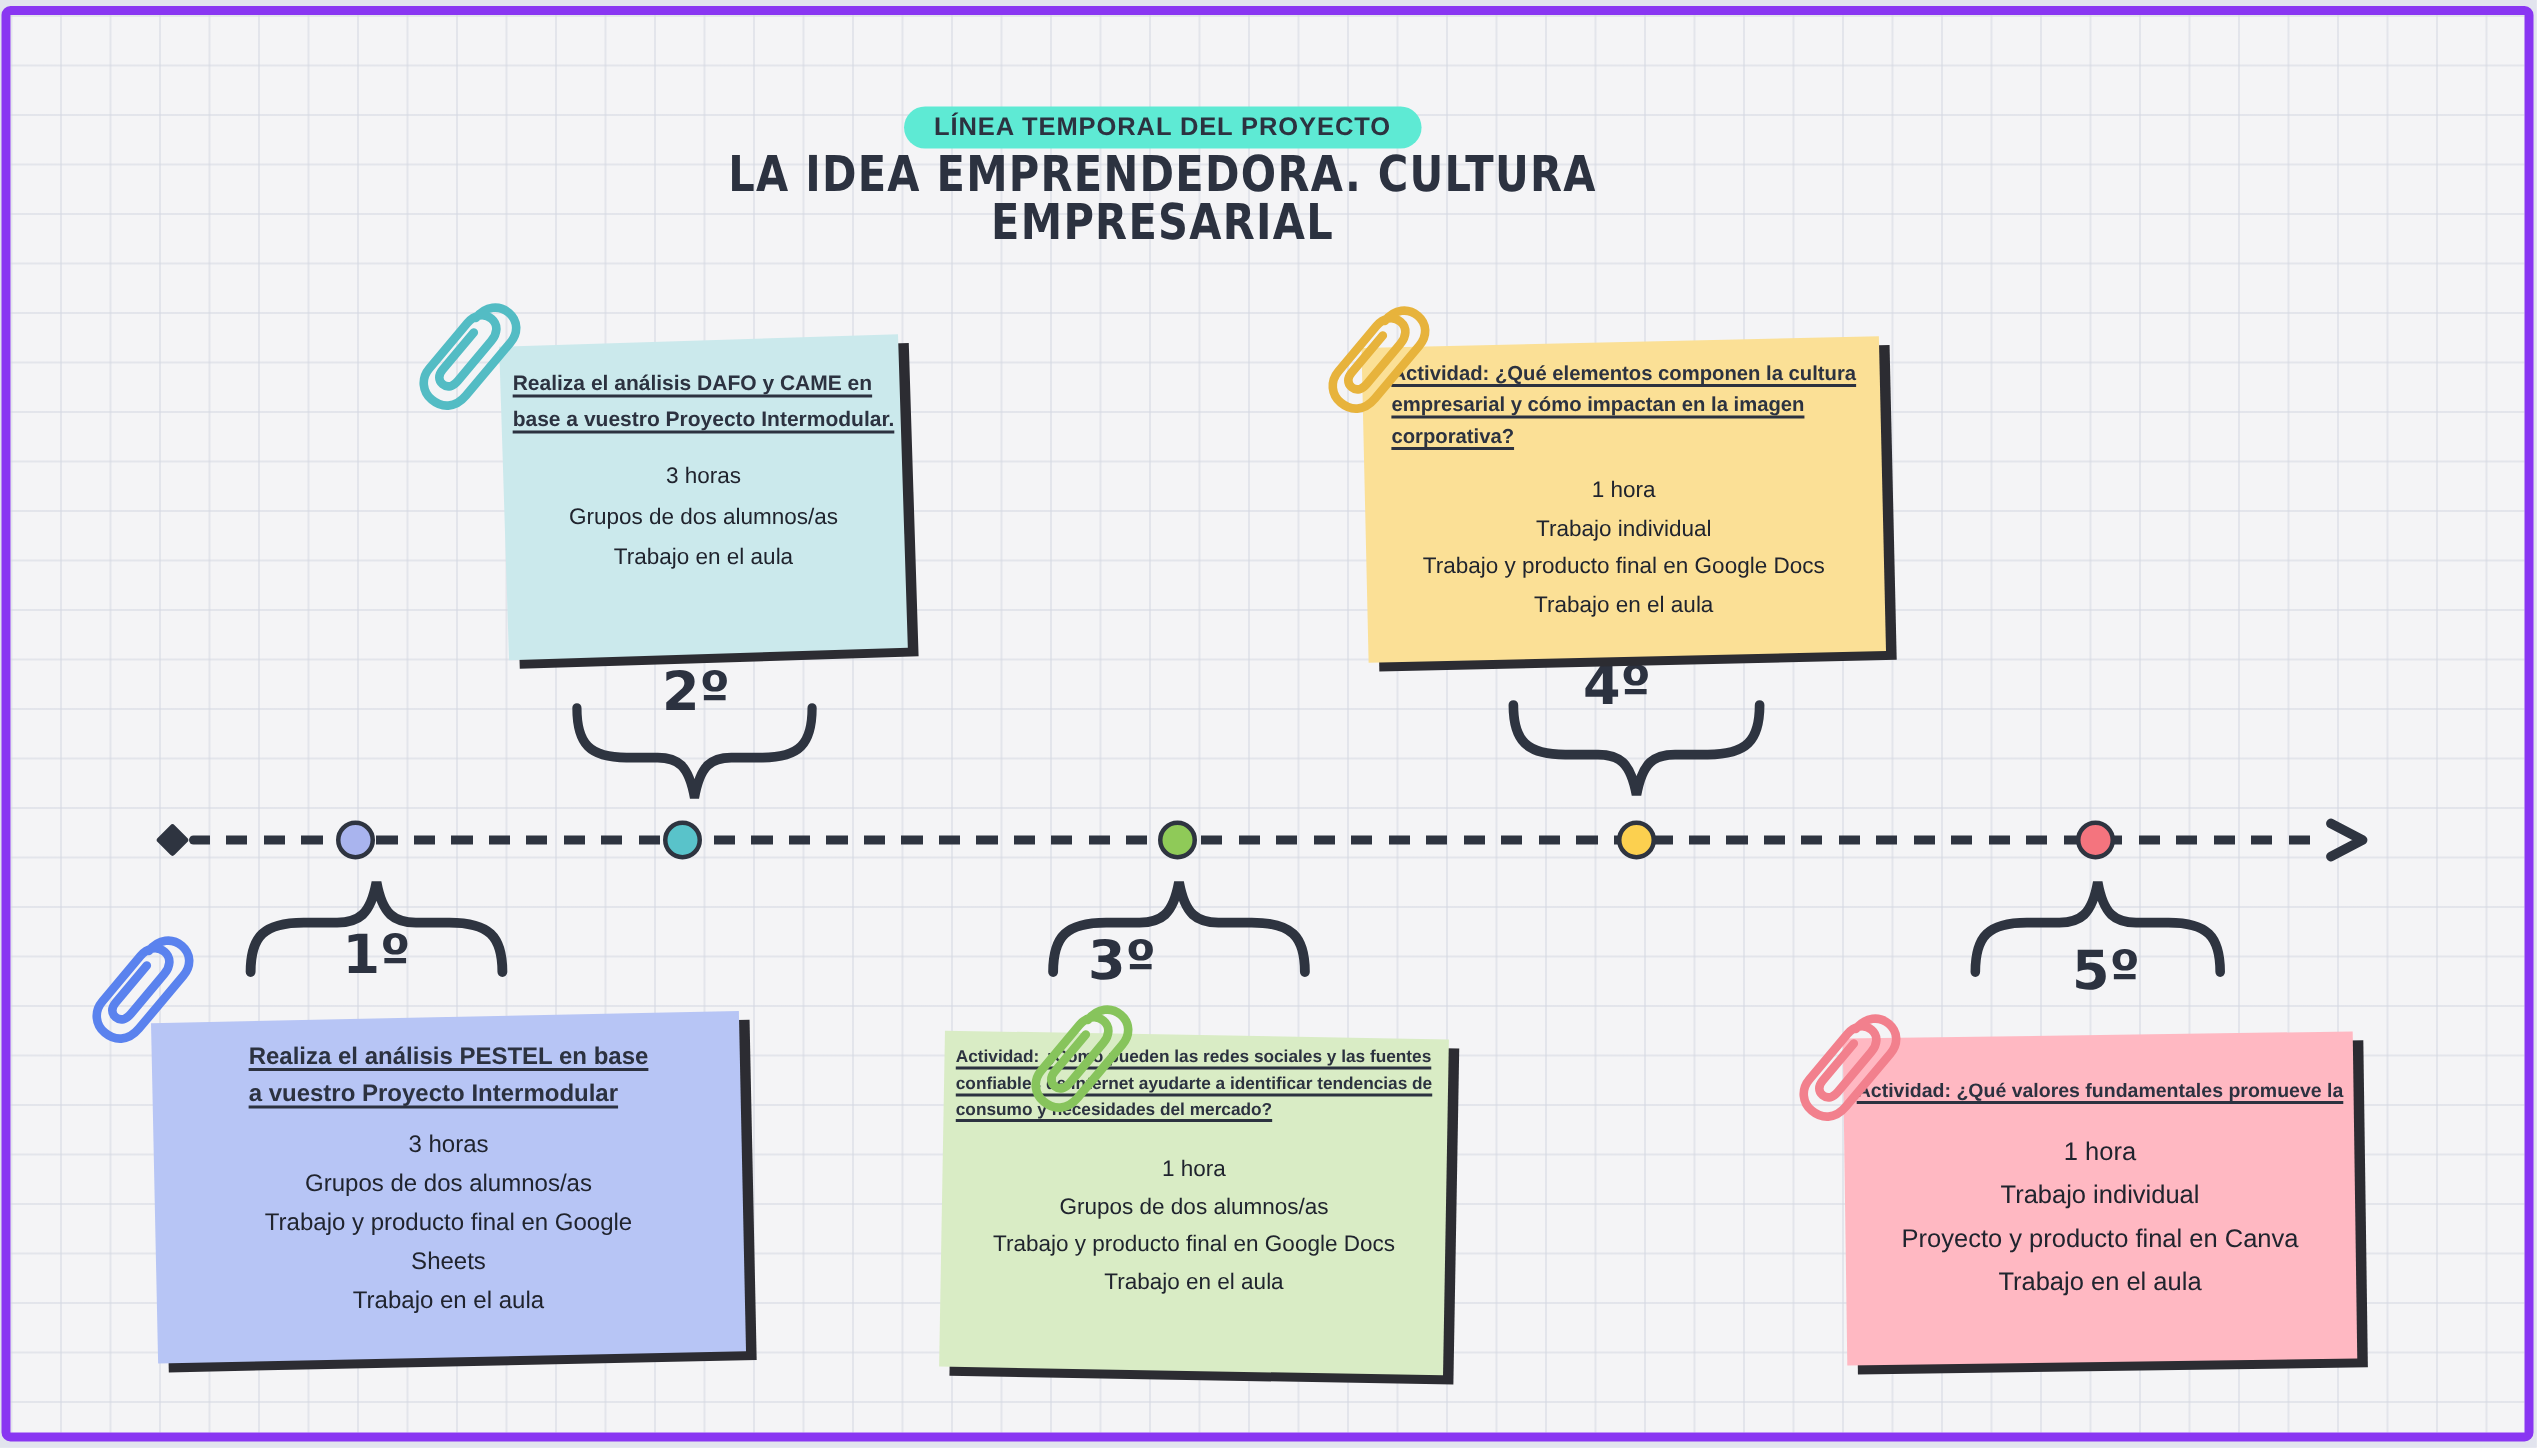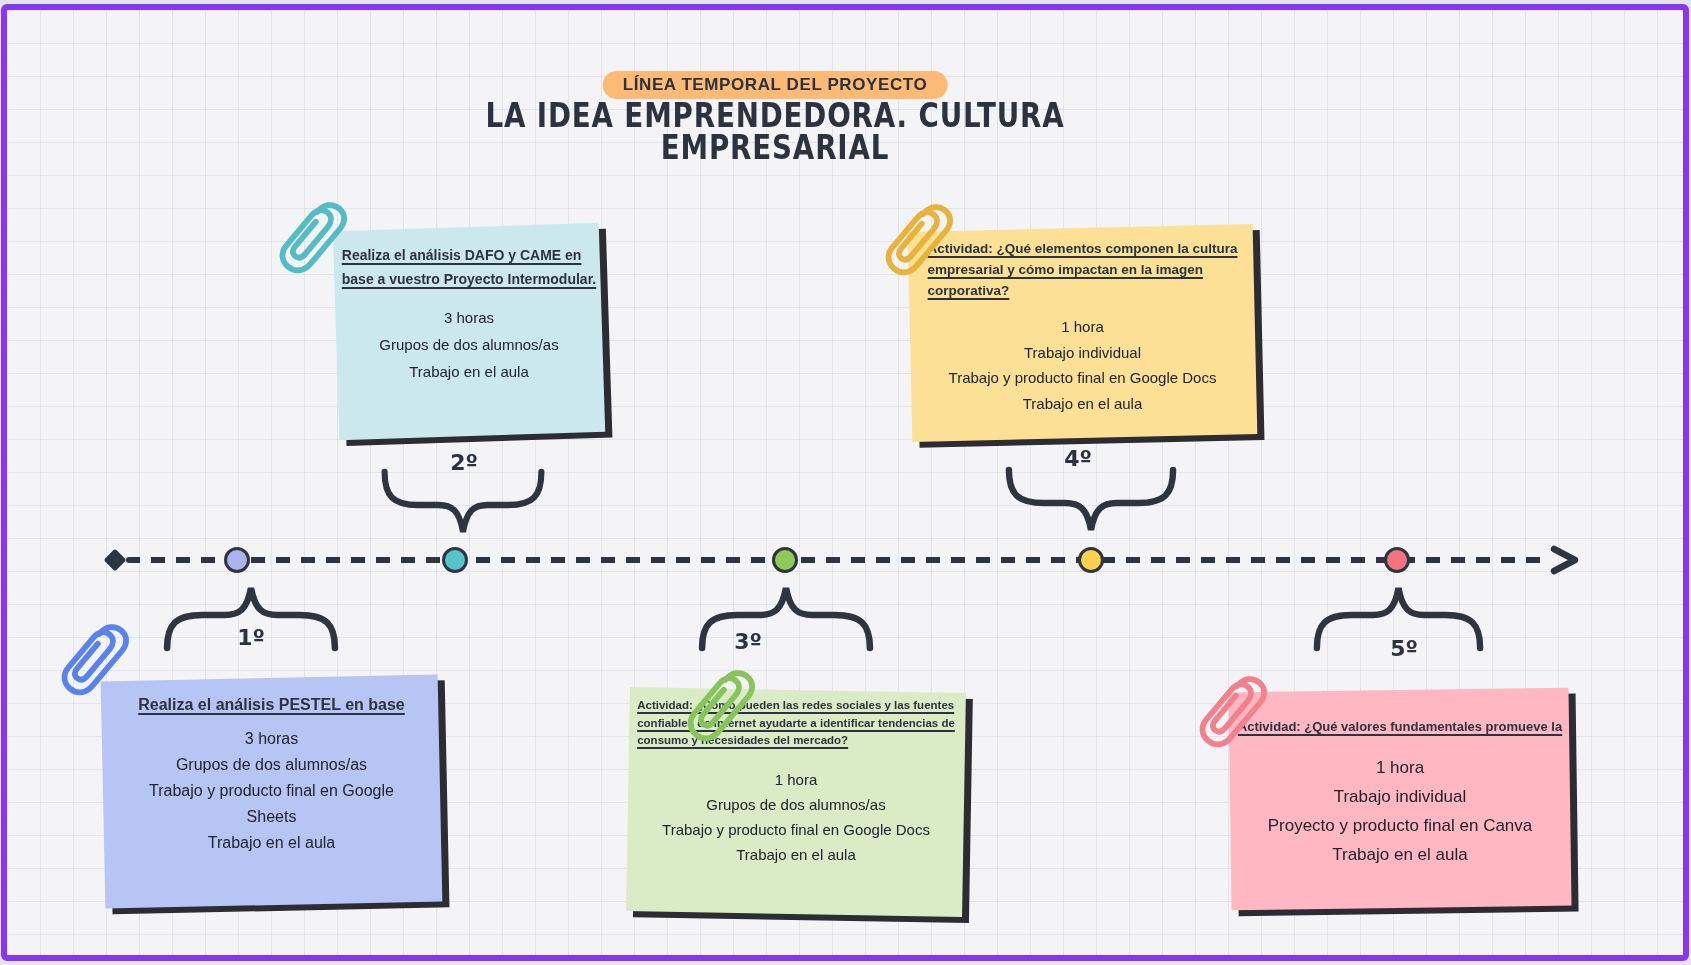--- a/index.html
+++ b/index.html
@@ -6,21 +6,21 @@
   .stage{position:relative;width:1691px;height:965px;overflow:hidden;
          font-family:"Liberation Sans",sans-serif;color:#2c3240;}
   .frame{position:absolute;left:1px;top:4px;right:2px;bottom:4px;
          border:6px solid #8936f2;border-radius:6px;
          background-color:#f4f4f6;
          background-image:linear-gradient(rgba(213,216,226,.55) 1px,transparent 1px),
                           linear-gradient(90deg,rgba(213,216,226,.55) 1px,transparent 1px);
          background-size:33px 33px;}
   
   .tag{position:absolute;left:775px;top:71px;transform:translateX(-50%);
-       background:#fdba74;border-radius:15px;padding:4px 20px;
+       background:#5eead4;border-radius:15px;padding:4px 20px;
        font-size:17px;font-weight:700;letter-spacing:.6px;white-space:nowrap;color:#2c3240;}
   .title{position:absolute;left:0;top:100px;width:1550px;text-align:center;}
   .title-inner{transform:scaleX(.84);transform-origin:center top;
        font-family:"DejaVu Sans",sans-serif;font-weight:800;font-size:33px;
        line-height:32px;letter-spacing:1px;color:#2c3240;}
   
   .tl-line{position:absolute;left:126px;top:557px;width:1424px;height:6px;border-radius:3px;
        background:repeating-linear-gradient(90deg,#2e3440 0 14px,transparent 14px 25px);}
   .tl-diamond{position:absolute;left:107px;top:552px;width:16px;height:16px;
        background:#2e3440;transform:rotate(45deg);border-radius:2px;}
@@ -28,26 +28,26 @@
   .tl-dot{position:absolute;top:547px;width:26px;height:26px;border-radius:50%;
        border:3px solid #2e3440;box-sizing:border-box;}
   .d1{left:224px}.d2{left:442px}.d3{left:772px}.d4{left:1078px}.d5{left:1384px}
   .brace{position:absolute;width:180px;height:72px;}
   .br1{left:160px;top:582px;width:182px}
   .br2{left:378px;top:466px;width:170px}
   .br3{left:695px;top:582px;width:182px}
   .br4{left:1002px;top:464px;width:178px}
   .br5{left:1310px;top:582px;width:177px}
   .stage-label{position:absolute;transform:translate(-50%,-50%);
-       font-family:"DejaVu Sans",sans-serif;font-weight:700;font-size:22px;color:#2c3240;}
+       font-family:"DejaVu Sans",sans-serif;font-weight:700;font-size:36px;color:#2c3240;}
   .l1{left:251px;top:637px}.l2{left:464px;top:462px}.l3{left:748px;top:641px}
   .l4{left:1078px;top:458px}.l5{left:1404px;top:648px}
   
   .note{position:absolute;}
-  .n1{left:103px;top:678px;width:337px;height:227px;}
+  .n1{left:103px;top:678px;width:392px;height:227px;}
   .n2{left:336px;top:227px;width:266px;height:209px;}
   .n3{left:628px;top:690px;width:336px;height:224px;}
   .n4{left:910px;top:228px;width:345px;height:210px;}
   .n5{left:1230px;top:690px;width:340px;height:218px;}
   .note-bg{position:absolute;inset:0;box-shadow:7px 6px 0 #2c2c32;}
   .n1 .note-bg{transform:rotate(-1.2deg);}
   .n2 .note-bg{transform:rotate(-1.8deg);}
   .n3 .note-bg{transform:rotate(1deg);}
   .n4 .note-bg{transform:rotate(-1.3deg);}
   .n5 .note-bg{transform:rotate(-0.8deg);}
@@ -121,20 +121,21 @@
   <div class="stage-label l2">2º</div>
   <div class="stage-label l3">3º</div>
   <div class="stage-label l4">4º</div>
   <div class="stage-label l5">5º</div>
 
   <div class="note n1">
     <div class="note-bg" style="background-color: rgb(183, 197, 245);"></div>
     <div class="note-content">
       <div class="note-title">
         <div>Realiza el análisis PESTEL en base</div>
+        <div>a vuestro Proyecto Intermodular</div>
       </div>
       <div class="note-body">
         <div>3 horas</div>
         <div>Grupos de dos alumnos/as</div>
         <div>Trabajo y producto final en Google</div>
         <div>Sheets</div>
         <div>Trabajo en el aula</div>
       </div>
     </div>
   </div>

